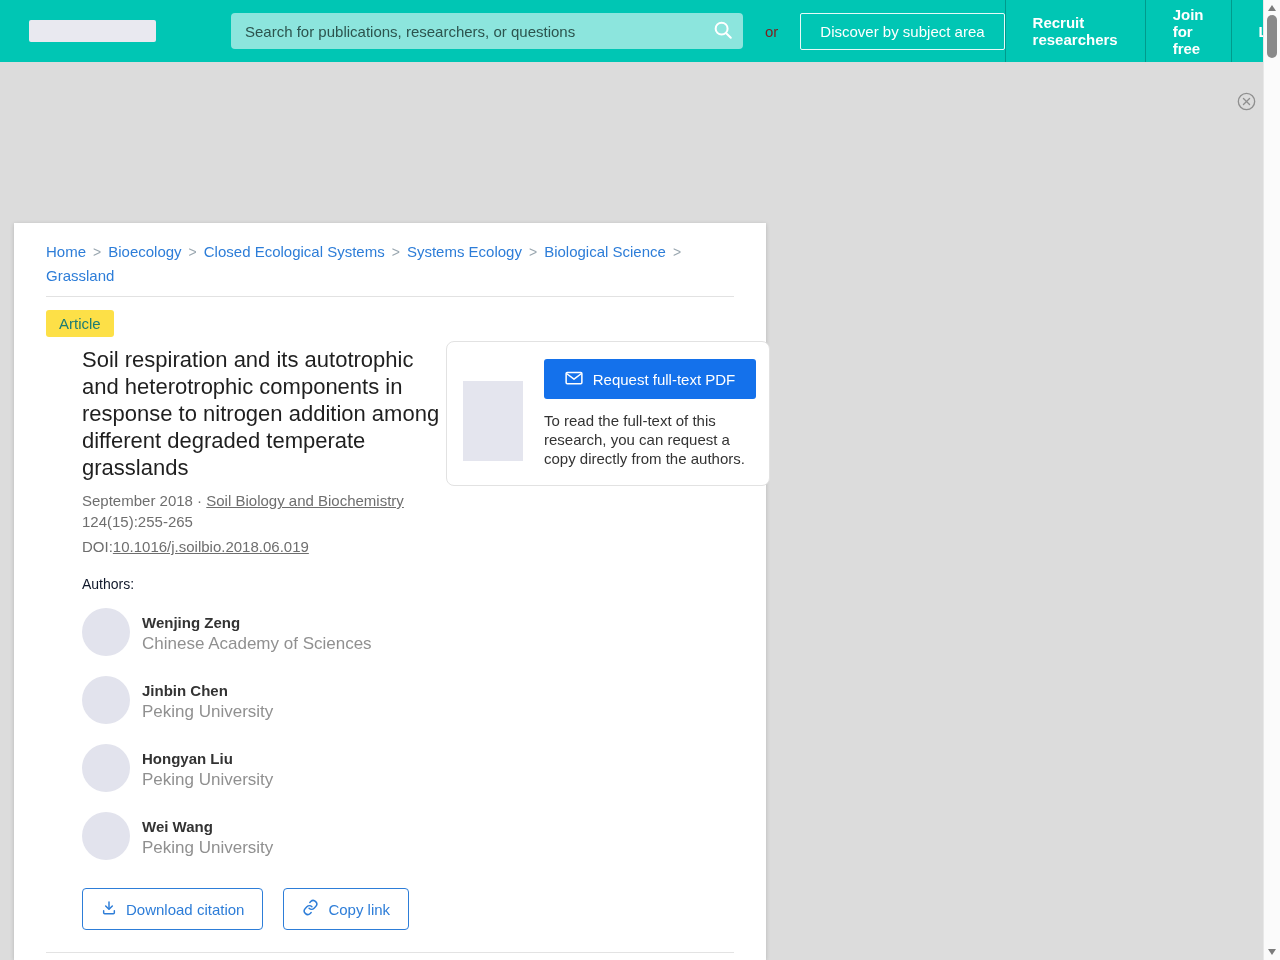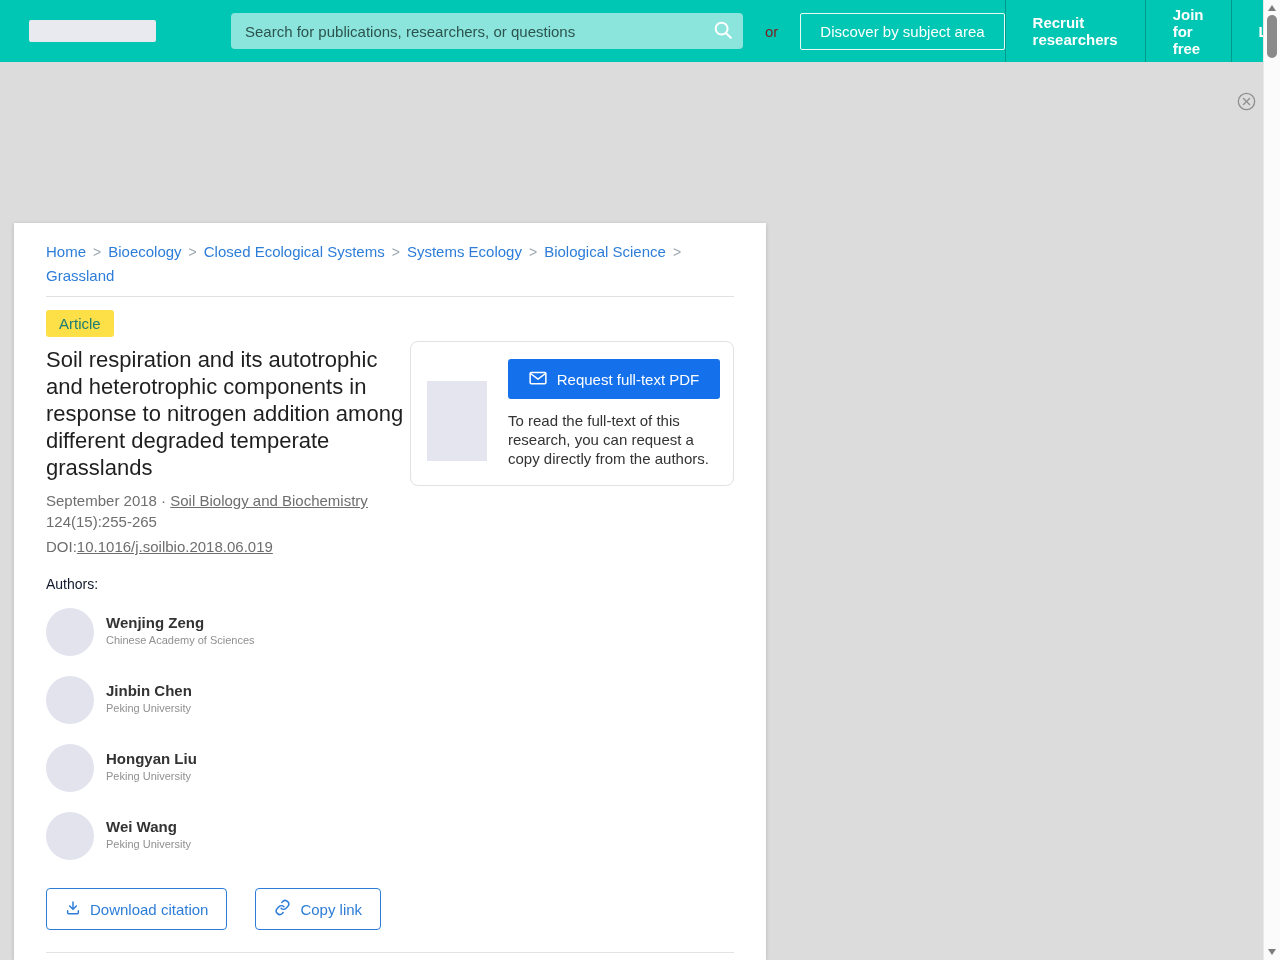--- a/index.html
+++ b/index.html
@@ -54,37 +54,37 @@
     padding:0 32px;
   }
   .breadcrumb { padding-top:20px; font-size:15px; display:flex; align-items:center; flex-wrap:wrap; gap:7px; }
   .breadcrumb a { color:#2d7dd8; text-decoration:none; cursor:pointer; }
   .crumb-sep { color:#9aa7b0; font-size:14px; }
   .rule { border:none; border-top:1px solid #e2e2e2; margin-top:12px; }
   .badge {
     display:inline-block; margin-top:13px; background:#fde047; color:#1d7c74;
     font-size:15px; padding:5px 13px; border-radius:3px;
   }
-  .cols { display:flex; margin-top:0; }
+  .cols { display:flex; margin-top:0;margin-left:36px; }
   .col-left { width:364px; flex:none; }
   .col-right { width:324px; flex:none; margin-left:auto; }
 
   .title { margin-top:9px; font-size:22px; line-height:27px; font-weight:500; color:#1f1f1f; }
   .meta { margin-top:9px; font-size:15px; line-height:21px; color:#6e6e6e; }
   .meta a { color:#6e6e6e; text-decoration:underline; cursor:pointer; }
   .doi-line { margin-top:4px; }
   .authors-label { margin-top:19px; font-size:14px; font-weight:normal; color:#0f172a; }
   .author-row { display:flex; align-items:flex-start; margin-top:16px; cursor:pointer; }
   .author-row + .author-row { margin-top:20px; }
   .avatar { width:48px; height:48px; border-radius:50%; background:#e2e3ed; flex:none; }
   .author-info { margin-left:12px; padding-top:6px; }
   .author-name { font-size:15px; font-weight:bold; color:#333333; }
-  .author-affil { font-size:11px; color:#909090; margin-top:3px; }
-
-  .action-row { display:flex; gap:28px; margin-top:28px; }
+  .author-affil { font-size:17px; color:#909090; margin-top:3px;text-align:right; }
+
+  .action-row { display:flex; gap:20px; margin-top:28px; }
   .outline-btn {
     display:flex; align-items:center; gap:9px; background:#ffffff;
     border:1px solid #2d7dd8; border-radius:4px; color:#2d7dd8;
     font-size:15px; padding:10px 18px; cursor:pointer;
     font-family:"Liberation Sans", sans-serif;
   }
 
   .full-rule { border:none; border-top:1px solid #e3e3e3; margin-top:22px; }
   .tabs-row { display:flex; gap:41px; padding-top:24px; font-size:15px; }
 

